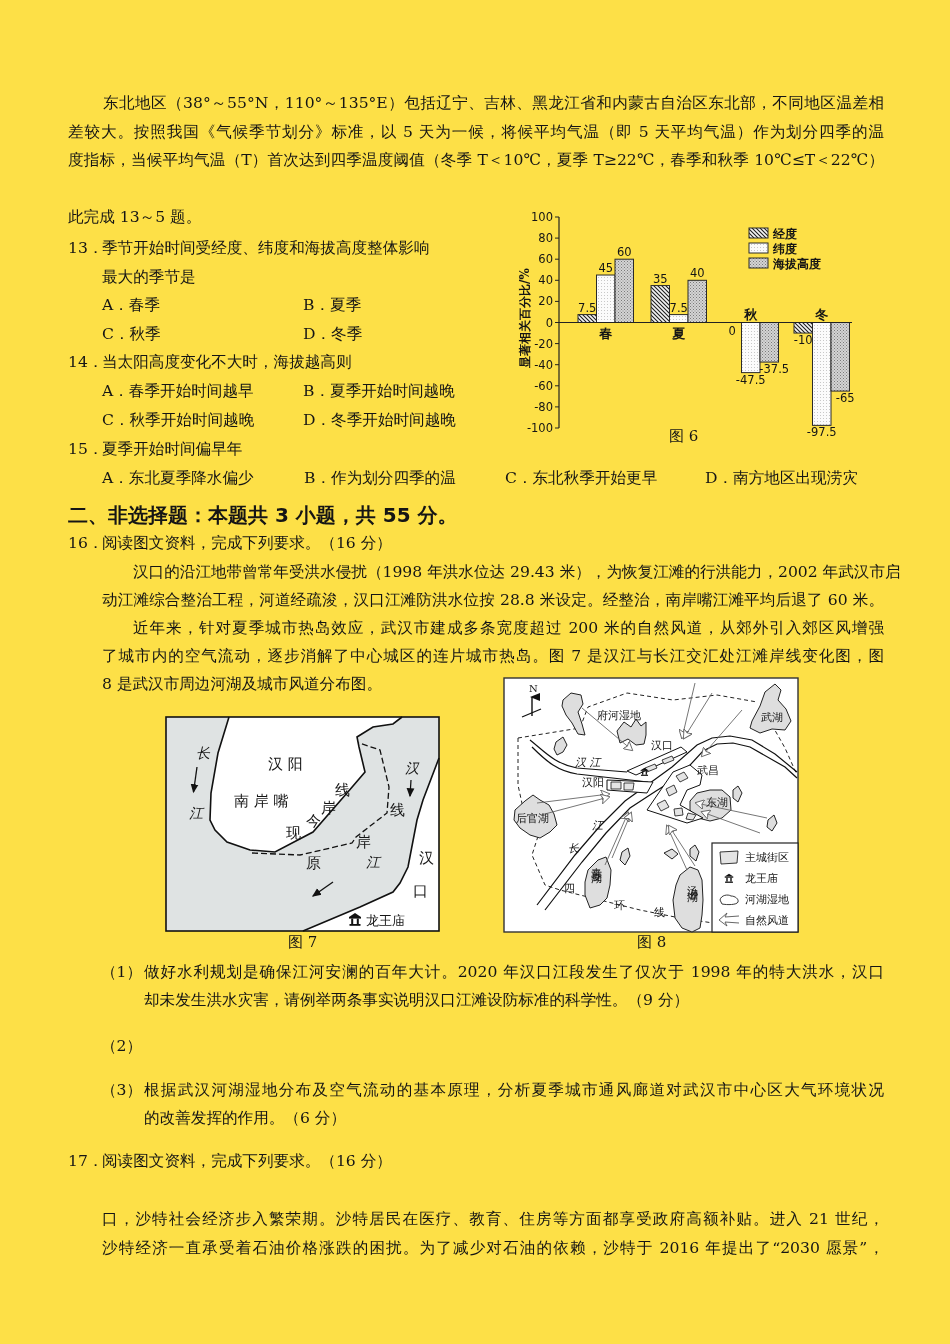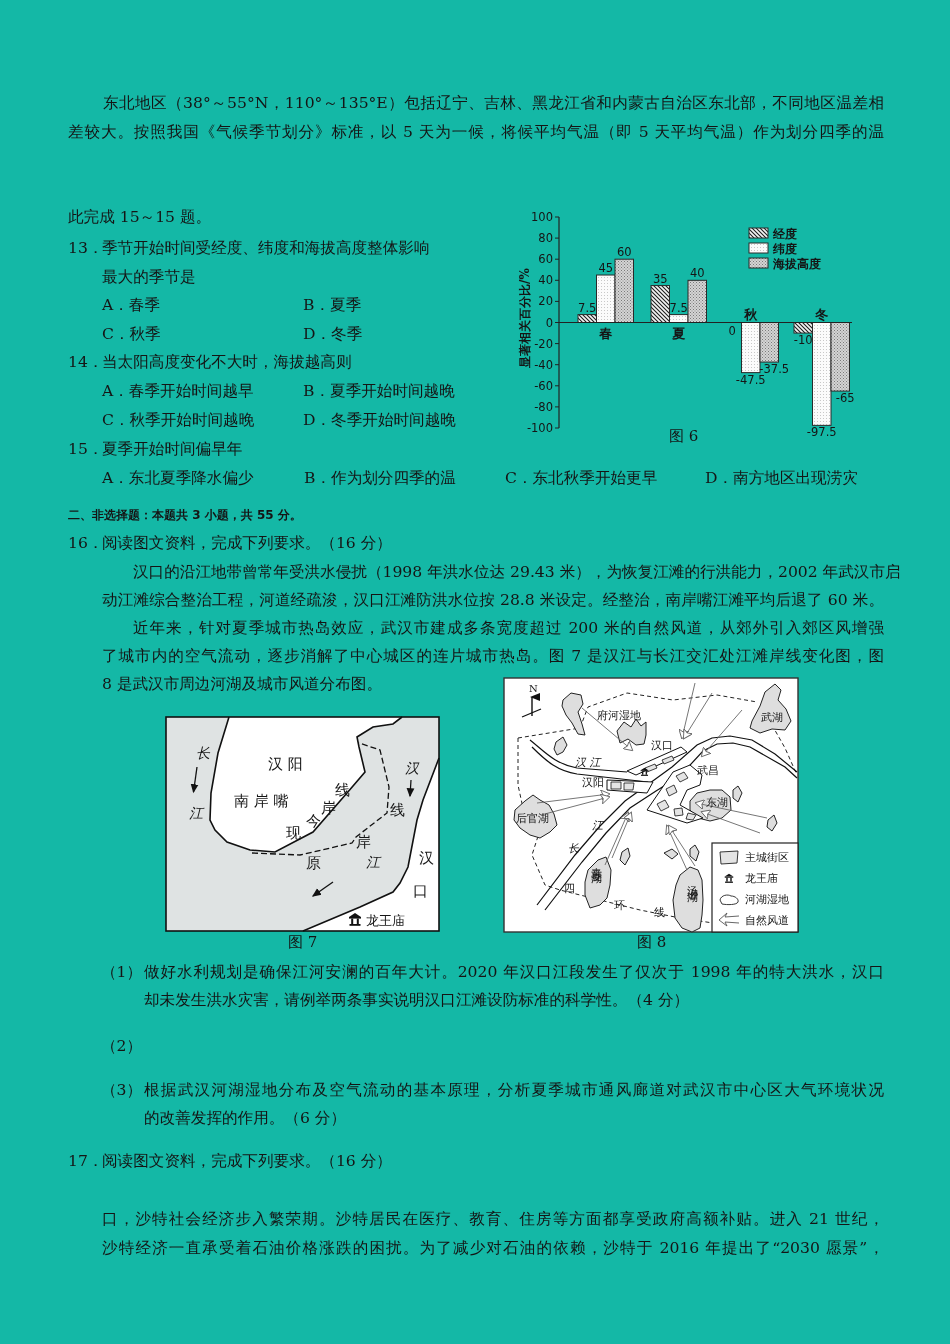--- a/index.html
+++ b/index.html
@@ -1,44 +1,45 @@
 <!DOCTYPE html>
 <html><head>
 <meta charset="utf-8">
 <style>
   html, body { margin: 0; padding: 0; background: #ffffff; }
   .page {
     position: relative; width: 950px; height: 1344px; overflow: hidden;
-    background: #14b8a6; color: #151515;
+    background: #fde047; color: #151515;
     font-family: "DejaVu Serif", "Liberation Serif", serif;
   }
   .ln {
     position: absolute; height: 22px; line-height: 22px; font-size: 15.6px;
     white-space: nowrap;
   }
   .full { text-align: justify; text-align-last: justify; }
-  .bold { font-weight: bold; font-family: "DejaVu Sans", "Liberation Sans", sans-serif; font-size: 12px; }
+  .bold { font-weight: bold; font-family: "DejaVu Sans", "Liberation Sans", sans-serif; font-size: 20px; }
   .num { position: absolute; height: 22px; line-height: 22px; font-size: 15.6px; white-space: nowrap; }
   svg.fig { position: absolute; overflow: visible; }
   .cap { position: absolute; font-size: 15px; white-space: nowrap; height: 20px; line-height: 20px; }
   svg text { font-family: "DejaVu Serif", "Liberation Serif", serif; fill: #151515; }
   .t7 { font-size: 15px; }
   .t7i { font-size: 14px; font-style: italic; }
   .t8 { font-size: 11px; }
   .t8i { font-size: 11px; font-style: italic; }
   .ctext { font-family: "DejaVu Sans", "Liberation Sans", sans-serif; }
 </style>
 </head>
 <body>
 
 <div class="page">
 
   <div class="ln full" style="left:103px;top:92px;width:781px">东北地区（38°～55°N，110°～135°E）包括辽宁、吉林、黑龙江省和内蒙古自治区东北部，不同地区温差相</div>
   <div class="ln full" style="left:68px;top:121px;width:816px">差较大。按照我国《气候季节划分》标准，以 5 天为一候，将候平均气温（即 5 天平均气温）作为划分四季的温</div>
-  <div class="ln" style="left:68px;top:206px">此完成 15～15 题。</div>
+  <div class="ln full" style="left:68px;top:149px;width:816px">度指标，当候平均气温（T）首次达到四季温度阈值（冬季 T＜10℃，夏季 T≥22℃，春季和秋季 10℃≤T＜22℃）</div>
+  <div class="ln" style="left:68px;top:206px">此完成 13～5 题。</div>
 
   <div class="num" style="left:68px;top:237px">13．</div>
   <div class="ln" style="left:102px;top:237px">季节开始时间受经度、纬度和海拔高度整体影响</div>
   <div class="ln" style="left:102px;top:266px">最大的季节是</div>
   <div class="ln" style="left:102px;top:294px">A．春季</div>
   <div class="ln" style="left:303px;top:294px">B．夏季</div>
   <div class="ln" style="left:102px;top:323px">C．秋季</div>
   <div class="ln" style="left:303px;top:323px">D．冬季</div>
 
   <div class="num" style="left:68px;top:351px">14．</div>
@@ -292,21 +293,21 @@
       <path d="M720,900 C721,895 728,894 731,896 C735,896 739,899 738,902 C737,905 727,905 722,904 Z" fill="#fff" stroke="#222" stroke-width="0.9"></path>
       <text class="t8" x="745" y="903">河湖湿地</text>
       <path d="M739,916 L725,917 L727,913 L719,920 L727,926 L725,922 L739,923" fill="none" stroke="#555" stroke-width="0.9"></path>
       <text class="t8" x="745" y="924">自然风道</text>
     </g>
   </svg>
   <div class="cap" style="left:637px;top:932px">图 8</div>
 
   <div class="num" style="left:101px;top:961px">（1）</div>
   <div class="ln full" style="left:144px;top:961px;width:740px">做好水利规划是确保江河安澜的百年大计。2020 年汉口江段发生了仅次于 1998 年的特大洪水，汉口</div>
-  <div class="ln" style="left:144px;top:989px">却未发生洪水灾害，请例举两条事实说明汉口江滩设防标准的科学性。（4 分）</div>
+  <div class="ln" style="left:144px;top:989px">却未发生洪水灾害，请例举两条事实说明汉口江滩设防标准的科学性。（9 分）</div>
   <div class="num" style="left:101px;top:1035px">（2）</div>
   <div class="num" style="left:101px;top:1079px">（3）</div>
   <div class="ln full" style="left:144px;top:1079px;width:740px">根据武汉河湖湿地分布及空气流动的基本原理，分析夏季城市通风廊道对武汉市中心区大气环境状况</div>
   <div class="ln" style="left:144px;top:1107px">的改善发挥的作用。（6 分）</div>
 
   <div class="num" style="left:68px;top:1150px">17．</div>
   <div class="ln" style="left:102px;top:1150px">阅读图文资料，完成下列要求。（16 分）</div>
   <div class="ln full" style="left:102px;top:1208px;width:782px">口，沙特社会经济步入繁荣期。沙特居民在医疗、教育、住房等方面都享受政府高额补贴。进入 21 世纪，</div>
   <div class="ln full" style="left:102px;top:1237px;width:782px">沙特经济一直承受着石油价格涨跌的困扰。为了减少对石油的依赖，沙特于 2016 年提出了“2030 愿景”，</div>
 

